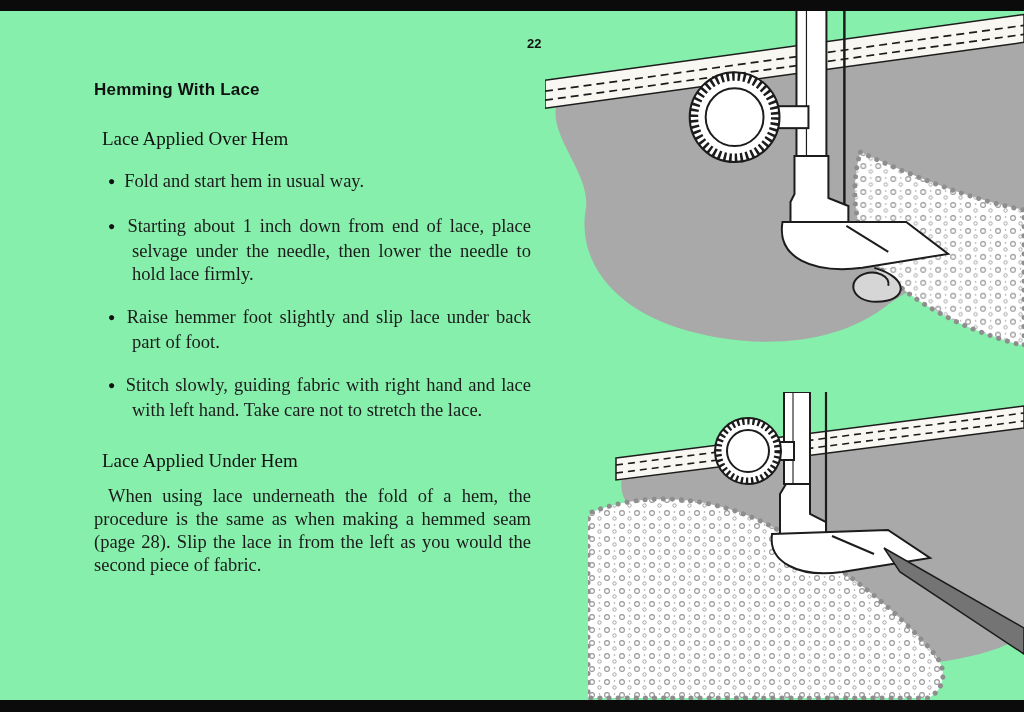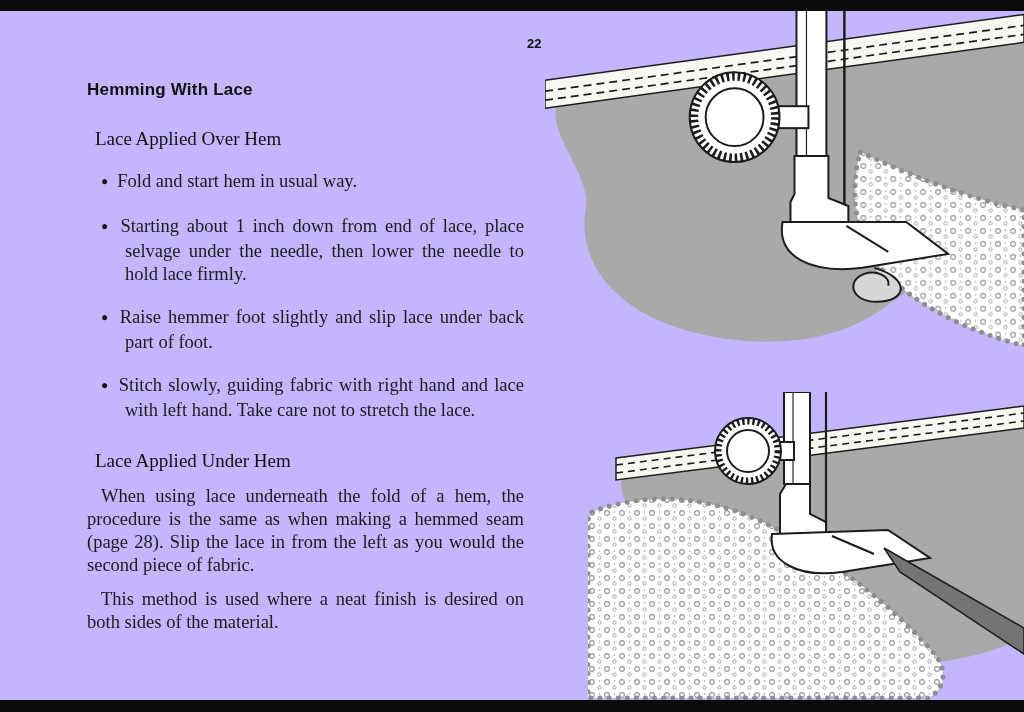--- a/index.html
+++ b/index.html
@@ -6,35 +6,35 @@
   html,body { width:1024px; height:712px; }
   body {
     font-family:"Liberation Serif", serif;
     color:#1b1b1b;
     background:#ffffff;
     overflow:hidden;
   }
   .page {
     position:relative;
     width:1024px; height:712px;
-    background:#c4b5fd;
+    background:#86efac;
   }
   .bar {
     position:absolute; left:0; width:100%;
     background:#0b0b0b; z-index:10;
   }
   .bar.top { top:0; height:11px; }
   .bar.bottom { bottom:0; height:12px; }
   .page-number {
     position:absolute; left:527px; top:36px;
     font-family:"Liberation Sans", sans-serif;
     font-weight:700; font-size:13px; color:#111;
   }
   .text-col {
-    position:absolute; left:87px; top:80px; width:437px;
+    position:absolute; left:94px; top:80px; width:437px;
   }
   h2.heading {
     font-family:"Liberation Sans", sans-serif;
     font-weight:700; font-size:17px; letter-spacing:0.2px;
     margin-bottom:12px; color:#111;
   }
   .para {
     font-size:18.5px; line-height:23px;
     text-align:justify; text-indent:14px;
   }
@@ -77,21 +77,20 @@
     <ul class="steps">
       <li>Fold and start hem in usual way.</li>
       <li>Starting about 1 inch down from end of lace, place selvage under the needle, then lower the needle to hold lace firmly.</li>
       <li>Raise hemmer foot slightly and slip lace under back part of foot.</li>
       <li>Stitch slowly, guiding fabric with right hand and lace with left hand. Take care not to stretch the lace.</li>
     </ul>
 
     <h3 class="subhead">Lace Applied Under Hem</h3>
 
     <p class="para">When using lace underneath the fold of a hem, the procedure is the same as when making a hemmed seam (page 28). Slip the lace in from the left as you would the second piece of fabric.</p>
-    <p class="para">This method is used where a neat finish is desired on both sides of the material.</p>
   </div>
 
   <figure class="illus" id="illus1">
     <svg viewBox="0 0 480 382" aria-hidden="true">
       <defs>
         <pattern id="laceP1" width="15" height="13" patternUnits="userSpaceOnUse">
           <circle cx="4" cy="4" r="2.4" fill="none" stroke="#969696" stroke-width="1.1"></circle>
           <circle cx="11.5" cy="9.5" r="1.7" fill="none" stroke="#a2a2a2" stroke-width="1"></circle>
           <circle cx="11.5" cy="3" r="0.8" fill="#9a9a9a"></circle>
         </pattern>

